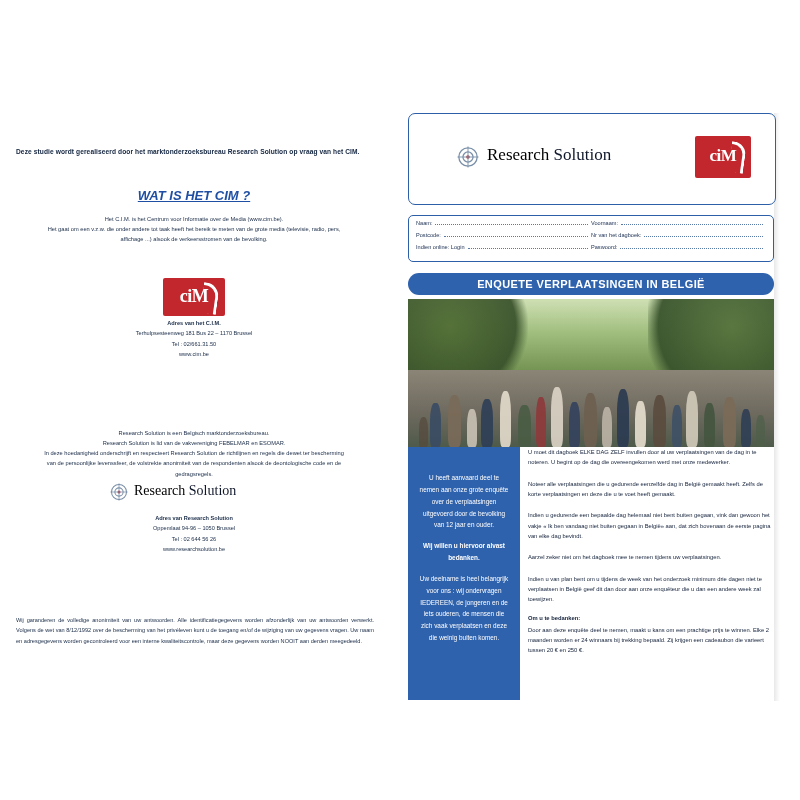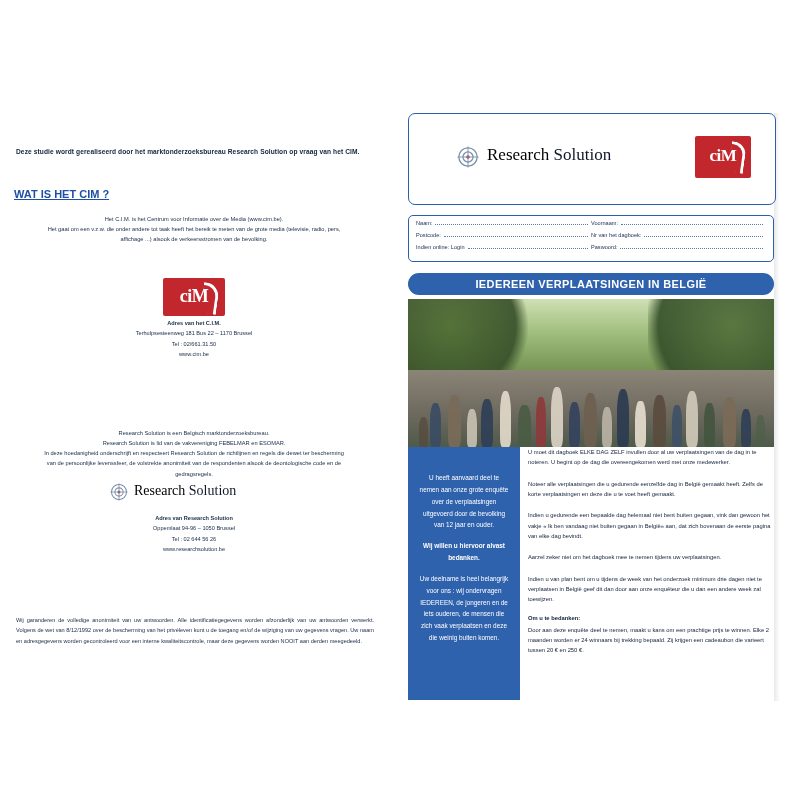--- a/index.html
+++ b/index.html
@@ -31,25 +31,26 @@
     width: 358px;
     font-size: 6.6px;
     font-weight: bold;
     color: #12243f;
     letter-spacing: 0.1px;
   }
   .sec-title {
     position: absolute;
     width: 360px;
     left: 14px;
-    text-align: left;
-    font-size: 11px;
+    text-align: center;
+    font-size: 13px;
     font-weight: bold;
     color: #1f4fa3;
     text-decoration: underline;
+    font-style: italic;
   }
   #t-wat { top: 188px; }
   #t-wie { top: 404px; }
 
   .para {
     position: absolute;
     width: 300px;
     left: 44px;
     text-align: center;
     font-size: 5.7px;
@@ -458,21 +459,21 @@
         <span class="lbl">Indien online: Login</span>
         <span class="dots"></span>
       </span>
       <span class="fld">
         <span class="lbl">Paswoord:</span>
         <span class="dots"></span>
       </span>
     </div>
   </div>
 
-  <div class="banner">IEDEREEN VERPLAATSINGEN IN BELGIË</div>
+  <div class="banner">ENQUETE VERPLAATSINGEN IN BELGIË</div>
 
   <div class="photo">
     <div class="sky"></div>
     <div class="trees-l"></div>
     <div class="trees-r"></div>
     <div class="ground"></div>
     <div class="crowd">
       <span class="p" style="left:6%;  width:11px; height:44px; background:#3b4c63;"></span>
       <span class="p" style="left:11%; width:13px; height:52px; background:#7a6a58;"></span>
       <span class="p" style="left:16%; width:10px; height:38px; background:#c6c0b2;"></span>

